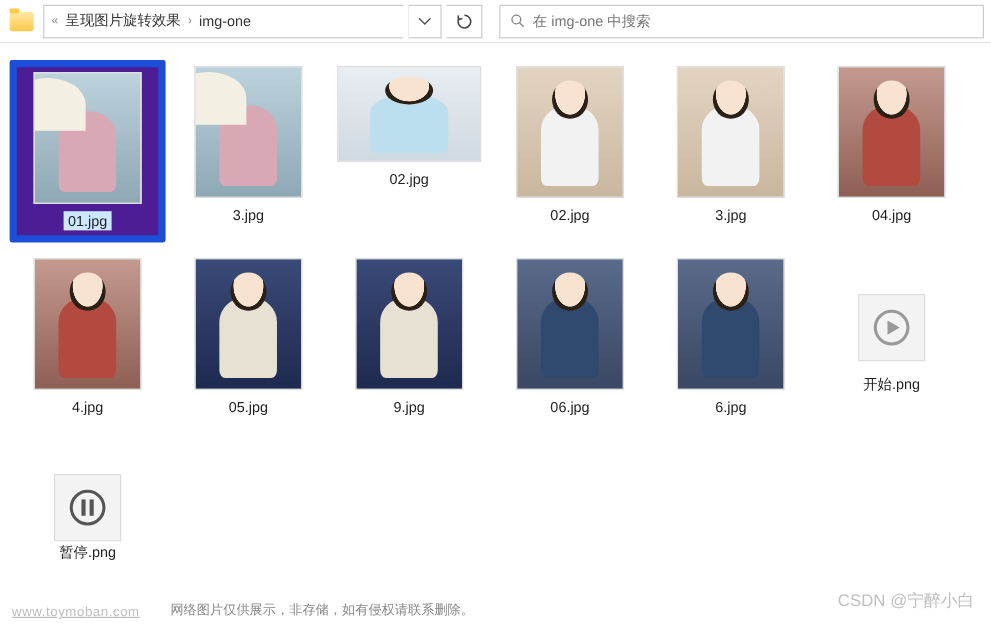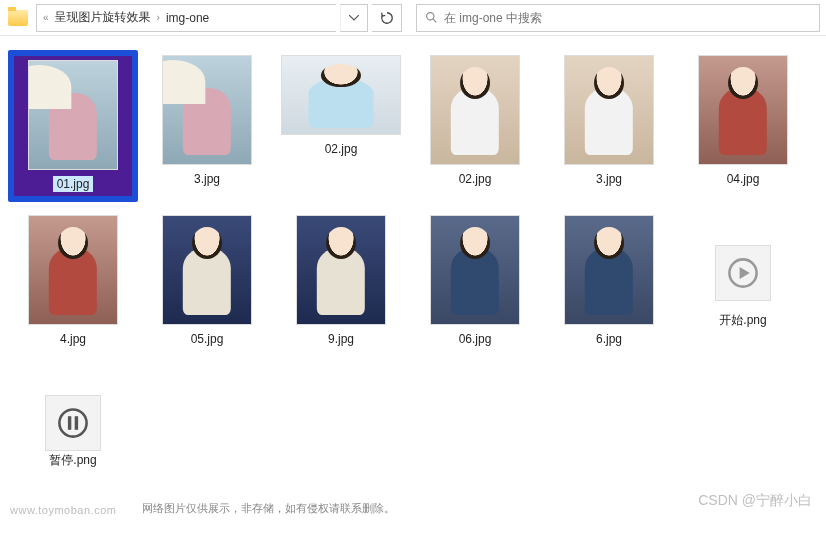--- a/index.html
+++ b/index.html
@@ -167,20 +167,21 @@
       margin-top: 30px;
     }
     .png-thumb svg { width: 34px; height: 34px; }
     .watermark-left {
       position: absolute;
       bottom: 18px;
       left: 10px;
       color: #bdbdbd;
       font-size: 11px;
       letter-spacing: 0.5px;
+      text-decoration: underline;
     }
     .footer-text {
       position: absolute;
       bottom: 18px;
       left: 142px;
       color: #888;
       font-size: 11px;
     }
     .watermark-right {
       position: absolute;

